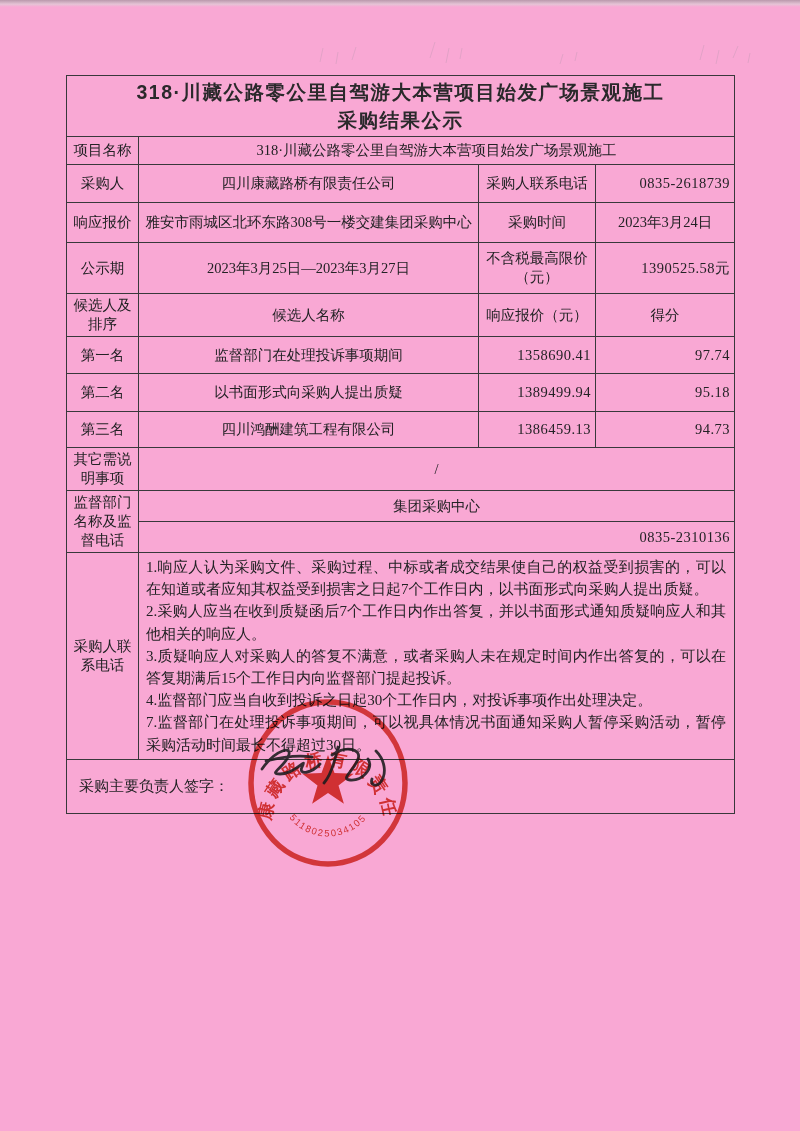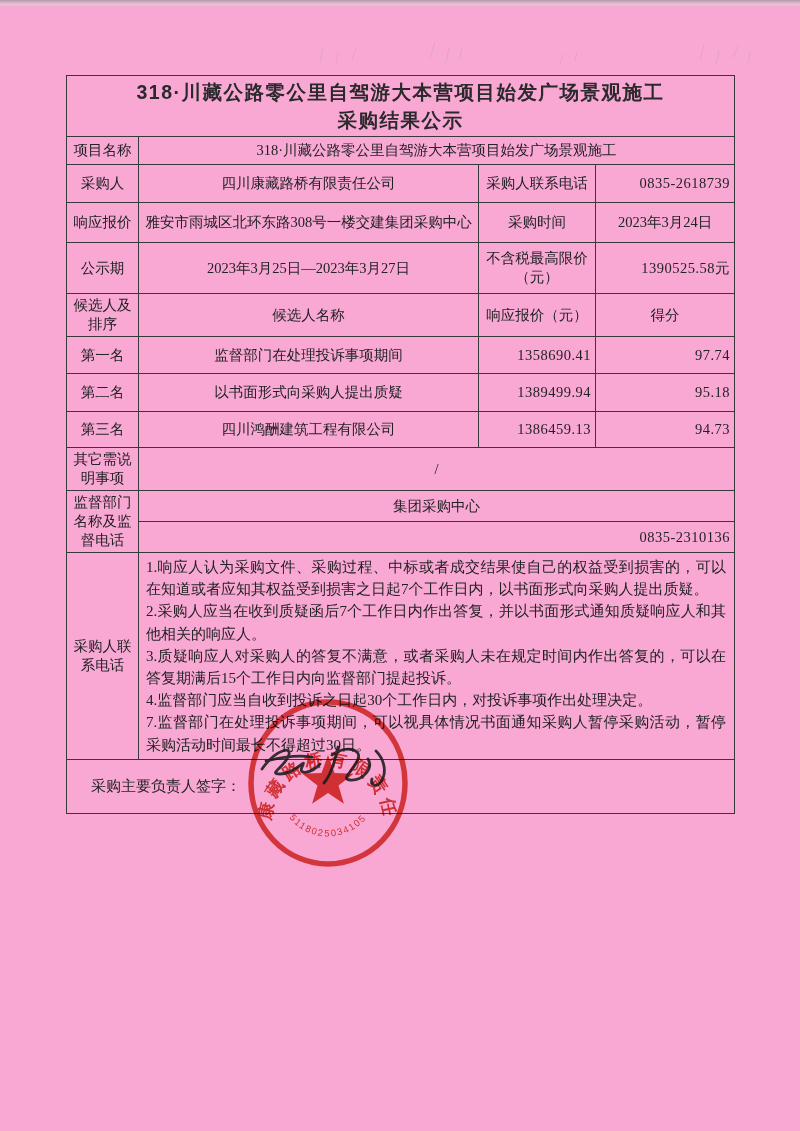--- a/index.html
+++ b/index.html
@@ -10,21 +10,21 @@
   .smudges{position:absolute;left:0;top:30px;width:800px;height:50px;opacity:.35;}
 
   table.doc{position:absolute;left:66px;top:75px;width:668px;border-collapse:collapse;table-layout:fixed;}
   td{border:1.6px solid #39383b;font-size:14.5px;text-align:center;vertical-align:middle;
      padding:2px 4px;overflow:hidden;color:#232225;}
   .title-cell{font-family:"Liberation Sans","DejaVu Sans",sans-serif;font-weight:bold;
      font-size:19.5px;line-height:28px;letter-spacing:1.5px;color:#2a292b;}
   .num{font-family:"Liberation Serif","DejaVu Serif",serif;letter-spacing:.5px;text-align:right;}
   .notice-cell{text-align:left;padding:3px 8px 3px 7px;}
   .notice-cell p{margin:0;font-size:15px;line-height:22.2px;text-align:justify;}
-  .sign-cell{text-align:left;padding-left:24px;font-size:15px;}
+  .sign-cell{text-align:left;padding-left:12px;font-size:15px;}
   .label-cell{line-height:19px;}
 
   .seal{position:absolute;left:244px;top:697px;width:168px;height:172px;
         mix-blend-mode:multiply;opacity:.93;}
   .seal text{font-family:"Liberation Sans","DejaVu Sans",sans-serif;}
   .handwriting{position:absolute;left:252px;top:733px;width:160px;height:62px;opacity:.88;}
 </style>
 </head>
 <body>
 

